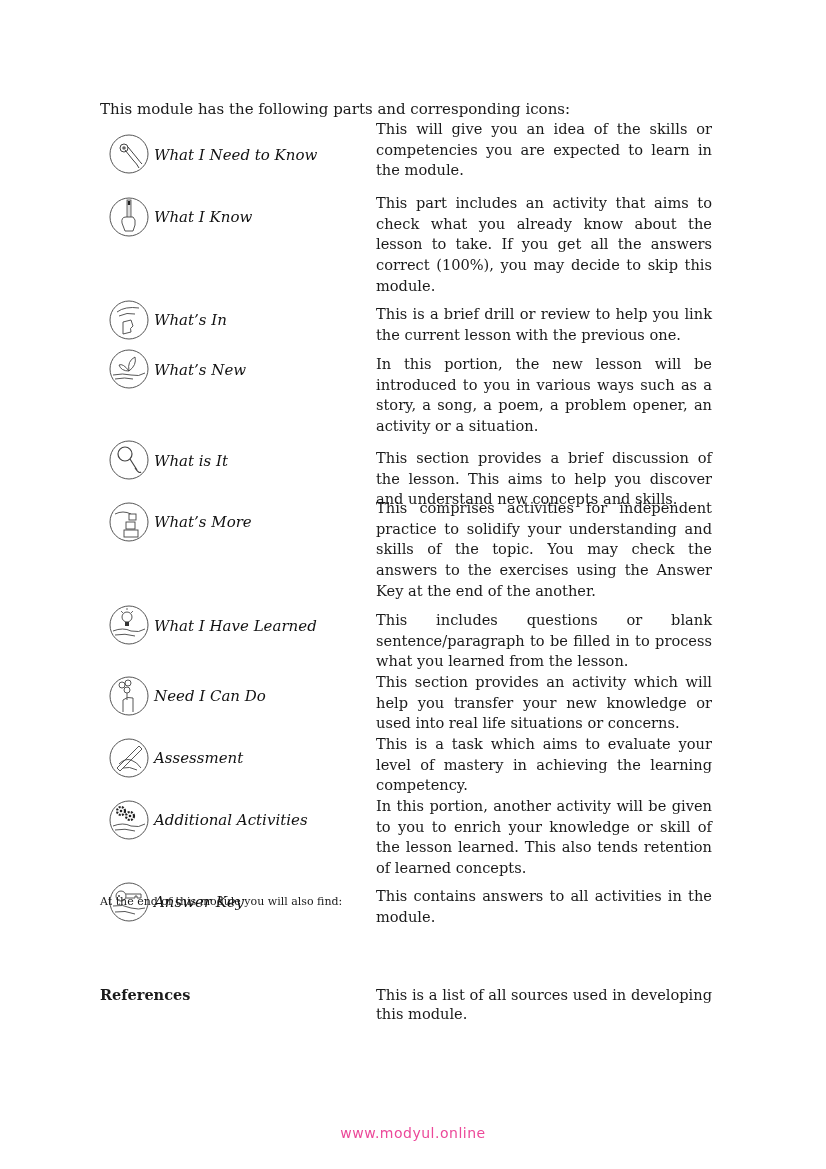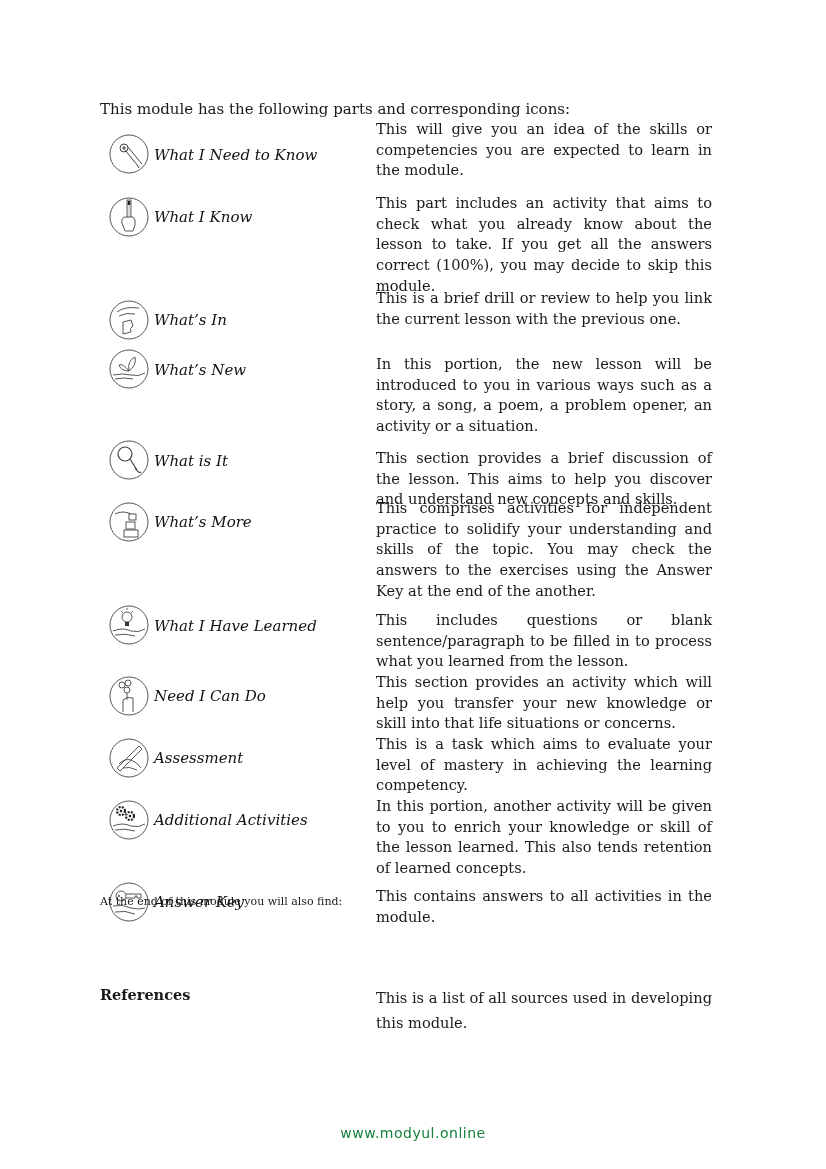--- a/index.html
+++ b/index.html
@@ -29,25 +29,25 @@
     .outro {
       position: absolute; left: 100px; top: 892px;
       font-size: 11px; line-height: 20px; white-space: nowrap;
     }
     .ref-label {
       position: absolute; left: 100px; top: 985px;
       font-weight: bold; font-size: 14.5px; line-height: 20px;
     }
     .ref-desc {
       position: absolute; left: 376px; top: 985px; width: 336px;
-      font-size: 14.6px; line-height: 25px; text-align: justify;
+      font-size: 14.6px; line-height: 19px; text-align: justify;
     }
     .watermark {
       position: absolute; left: 0; width: 826px; top: 1125px; text-align: center;
-      font-family: "DejaVu Sans", sans-serif; font-size: 14px; color: #15803d;
+      font-family: "DejaVu Sans", sans-serif; font-size: 14px; color: #ec4899;
       letter-spacing: 0.5px;
     }
   </style>
 </head>
 <body>
 
 <div class="intro">This module has the following parts and corresponding icons:</div>
 
 <div class="icon" style="top:134px">
   <svg viewBox="0 0 40 40">
@@ -72,21 +72,21 @@
 <div class="desc" style="top:193px">This part includes an activity that aims to check what you already know about the lesson to take. If you get all the answers correct (100%), you may decide to skip this module.</div>
 
 <div class="icon" style="top:300px">
   <svg viewBox="0 0 40 40">
       <circle cx="20" cy="20" r="19" fill="none" stroke="#555" stroke-width="1"></circle>
     <path d="M8 12 Q16 6 30 8 M10 16 Q18 12 26 14" fill="none" stroke="#444" stroke-width="0.9"></path>
     <path d="M14 22 L22 20 L24 26 Q20 28 22 32 L14 34 Z" fill="#fff" stroke="#444" stroke-width="0.9"></path>
     </svg>
 </div>
 <div class="label" style="top:310px">What’s In</div>
-<div class="desc" style="top:288px">This is a brief drill or review to help you link the current lesson with the previous one.</div>
+<div class="desc" style="top:304px">This is a brief drill or review to help you link the current lesson with the previous one.</div>
 
 <div class="icon" style="top:349px">
   <svg viewBox="0 0 40 40">
       <circle cx="20" cy="20" r="19" fill="none" stroke="#555" stroke-width="1"></circle>
     <path d="M20 22 Q18 12 26 8 Q28 16 20 22 Z M20 22 Q14 14 10 16 Q12 22 20 22" fill="#fff" stroke="#444" stroke-width="0.9"></path>
     <path d="M4 26 Q14 24 22 26 Q30 28 36 24 M6 30 Q16 28 24 30" fill="none" stroke="#444" stroke-width="0.9"></path>
     </svg>
 </div>
 <div class="label" style="top:360px">What’s New</div>
 <div class="desc" style="top:354px">In this portion, the new lesson will be introduced to you in various ways such as a story, a song, a poem, a problem opener, an activity or a situation.</div>
@@ -128,21 +128,21 @@
 <div class="icon" style="top:676px">
   <svg viewBox="0 0 40 40">
       <circle cx="20" cy="20" r="19" fill="none" stroke="#555" stroke-width="1"></circle>
     <circle cx="13" cy="9" r="3" fill="none" stroke="#444" stroke-width="0.9"></circle>
       <circle cx="19" cy="7" r="3" fill="none" stroke="#444" stroke-width="0.9"></circle>
     <circle cx="18" cy="14" r="3" fill="none" stroke="#444" stroke-width="0.9"></circle>
     <path d="M18 17 L18 24 M14 24 L14 36 M24 22 L24 36 M14 24 Q18 20 24 22" fill="none" stroke="#444" stroke-width="0.9"></path>
     </svg>
 </div>
 <div class="label" style="top:686px">Need I Can Do</div>
-<div class="desc" style="top:672px">This section provides an activity which will help you transfer your new knowledge or skill into that life situations or concerns.</div>
+<div class="desc" style="top:672px">This section provides an activity which will help you transfer your new knowledge or used into real life situations or concerns.</div>
 
 <div class="icon" style="top:738px">
   <svg viewBox="0 0 40 40">
       <circle cx="20" cy="20" r="19" fill="none" stroke="#555" stroke-width="1"></circle>
     <path d="M8 30 L30 8 L33 11 L11 33 Z" fill="#fff" stroke="#444" stroke-width="0.9"></path>
     <path d="M10 26 Q16 20 22 22 Q28 24 32 30 M14 30 Q20 28 28 32" fill="none" stroke="#444" stroke-width="0.9"></path>
     </svg>
 </div>
 <div class="label" style="top:748px">Assessment</div>
 <div class="desc" style="top:734px">This is a task which aims to evaluate your level of mastery in achieving the learning competency.</div>

